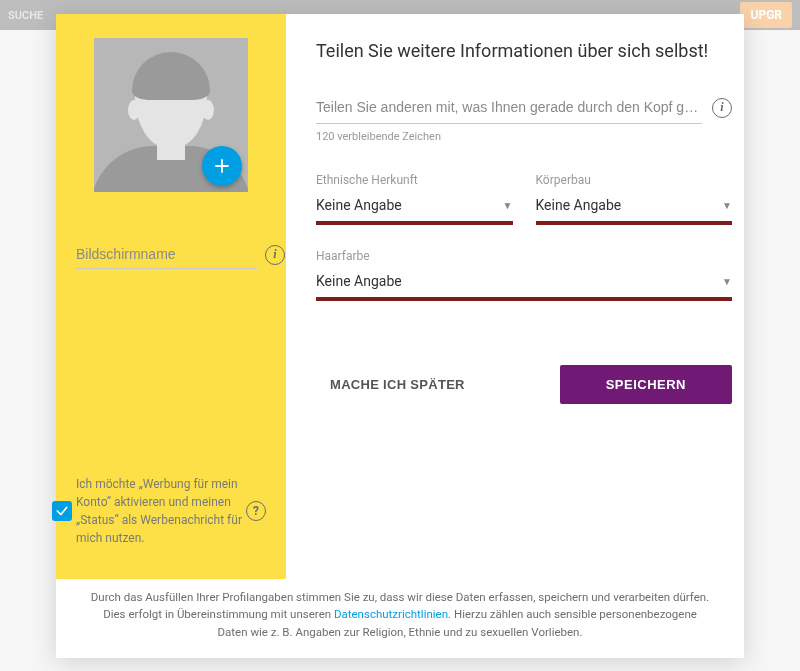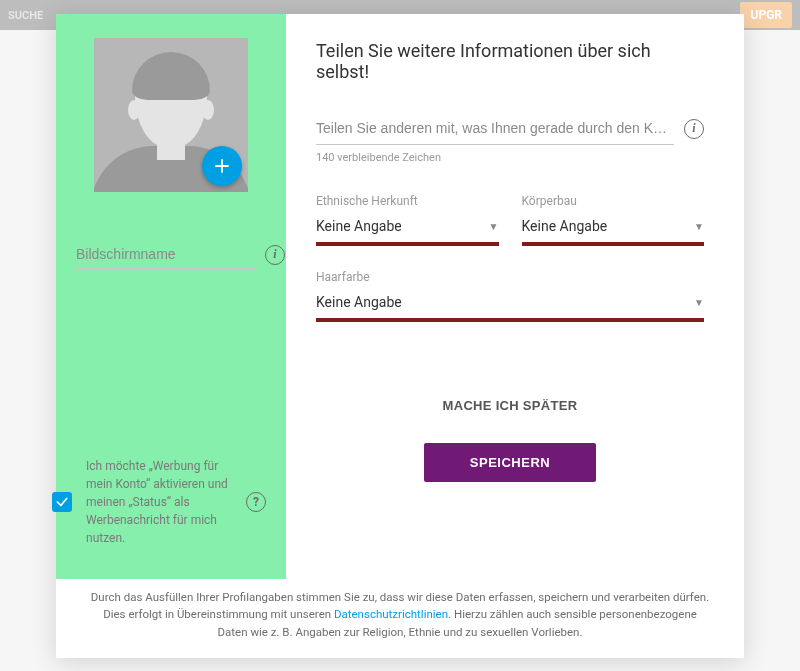--- a/index.html
+++ b/index.html
@@ -19,21 +19,21 @@
   .modal-overlay {
     position:absolute; inset:0; background:rgba(255,255,255,0.6);
   }
   .modal {
     position:absolute; top:14px; left:56px; width:688px; height:644px;
     background:#fff; box-shadow:0 4px 24px rgba(0,0,0,0.15);
     display:flex; flex-direction:column;
   }
   .modal-body { flex:1; display:flex; }
   .left-col {
-    width:230px; background:#86efac; padding:24px 20px 12px 20px;
+    width:230px; background:#fde047; padding:24px 20px 12px 20px;
     display:flex; flex-direction:column;
   }
   .avatar-wrap {
     width:154px; height:154px; margin:0 auto; position:relative;
   }
   .avatar-ph {
     width:154px; height:154px; background:#b7b7b7; overflow:hidden; position:relative;
   }
   .avatar-head {
     position:absolute; top:18px; left:50%; transform:translateX(-50%);
@@ -80,31 +80,31 @@
     font-family:Georgia, serif; font-style:italic; font-weight:700; font-size:12px; color:#6b6b6b;
     flex-shrink:0;
   }
   .help-icon {
     width:20px; height:20px; border:1.6px solid #6b6b6b; border-radius:50%;
     display:flex; align-items:center; justify-content:center;
     font-weight:700; font-size:12px; color:#6b6b6b;
     flex-shrink:0;
   }
   .consent-row {
-    margin-top:auto; margin-bottom:20px; display:flex; align-items:center; gap:10px; padding-top:140px;
+    margin-top:auto; margin-bottom:20px; display:flex; align-items:center; padding-top:140px;
   }
   .checkbox {
     width:20px; height:20px; background:#009fe3; border-radius:3px; flex-shrink:0;
     display:flex; align-items:center; justify-content:center;
     margin-left:-24px; margin-right:4px;
   }
   .checkbox svg { width:14px; height:14px; color:#fff; }
   .consent-text { font-size:12px; line-height:1.5; color:#7a7a7a; flex:1; }
   .right-col {
-    flex:1; padding:26px 40px 12px 30px; display:flex; flex-direction:column;
+    flex:1; padding:26px 12px 12px 30px; display:flex; flex-direction:column;
   }
   .title { font-size:18px; font-weight:400; color:#333; margin-bottom:30px; }
   .label { font-size:12px; color:#9a9a9a; margin-bottom:2px; display:block; }
   .status-block { margin-bottom:30px; }
   .status-row { display:flex; align-items:center; gap:10px; }
   .status-input {
     flex:1; border:none; border-bottom:1px solid #c9c9c9; font-size:14px;
     padding:8px 0; color:#333; outline:none; background:transparent;
     white-space:nowrap; overflow:hidden; text-overflow:ellipsis;
   }
@@ -112,21 +112,21 @@
   .counter { font-size:11px; color:#9a9a9a; margin-top:6px; }
   .selects-row { display:flex; gap:23px; margin-bottom:24px; }
   .select-group { flex:1; min-width:0; }
   .select {
     width:100%; border:none; border-bottom:4px solid #7f1d1d; background:transparent;
     font-size:14px; color:#333; padding:8px 0; cursor:pointer; outline:none;
     display:flex; align-items:center; justify-content:space-between;
   }
   .caret { font-size:10px; color:#888; }
   .half { width:calc(50% - 13px); }
-  .actions { margin-top:40px; display:flex; justify-content:flex-end; gap:18px; align-items:center;flex-direction:column; }
+  .actions { margin-top:40px; display:flex; justify-content:space-between; gap:18px; align-items:center; }
   .btn-flat {
     background:none; border:none; font-size:13px; font-weight:700; letter-spacing:0.3px;
     color:#555; padding:12px 14px; cursor:pointer;
   }
   .btn-primary {
     background:#701a75; border:none; color:#fff; font-size:13px; font-weight:700; letter-spacing:0.5px;
     padding:12px 46px; cursor:pointer; border-radius:2px;
   }
   .footer {
     padding:10px 34px 16px; font-size:11.5px; line-height:1.55; color:#6e6e6e; text-align:center;
@@ -183,21 +183,21 @@
     </div>
 
     <div class="right-col">
       <div class="title">Teilen Sie weitere Informationen über sich selbst!</div>
 
       <div class="status-block">
         <div class="status-row">
           <input class="status-input" type="text" placeholder="Teilen Sie anderen mit, was Ihnen gerade durch den Kopf geh…" style="">
           <span class="info-icon">i</span>
         </div>
-        <div class="counter">140 verbleibende Zeichen</div>
+        <div class="counter">120 verbleibende Zeichen</div>
       </div>
 
       <div class="selects-row">
         <div class="select-group">
           <span class="label">Ethnische Herkunft</span>
           <div class="select">
             <span>Keine Angabe</span>
             <span class="caret">▼</span>
           </div>
         </div>

